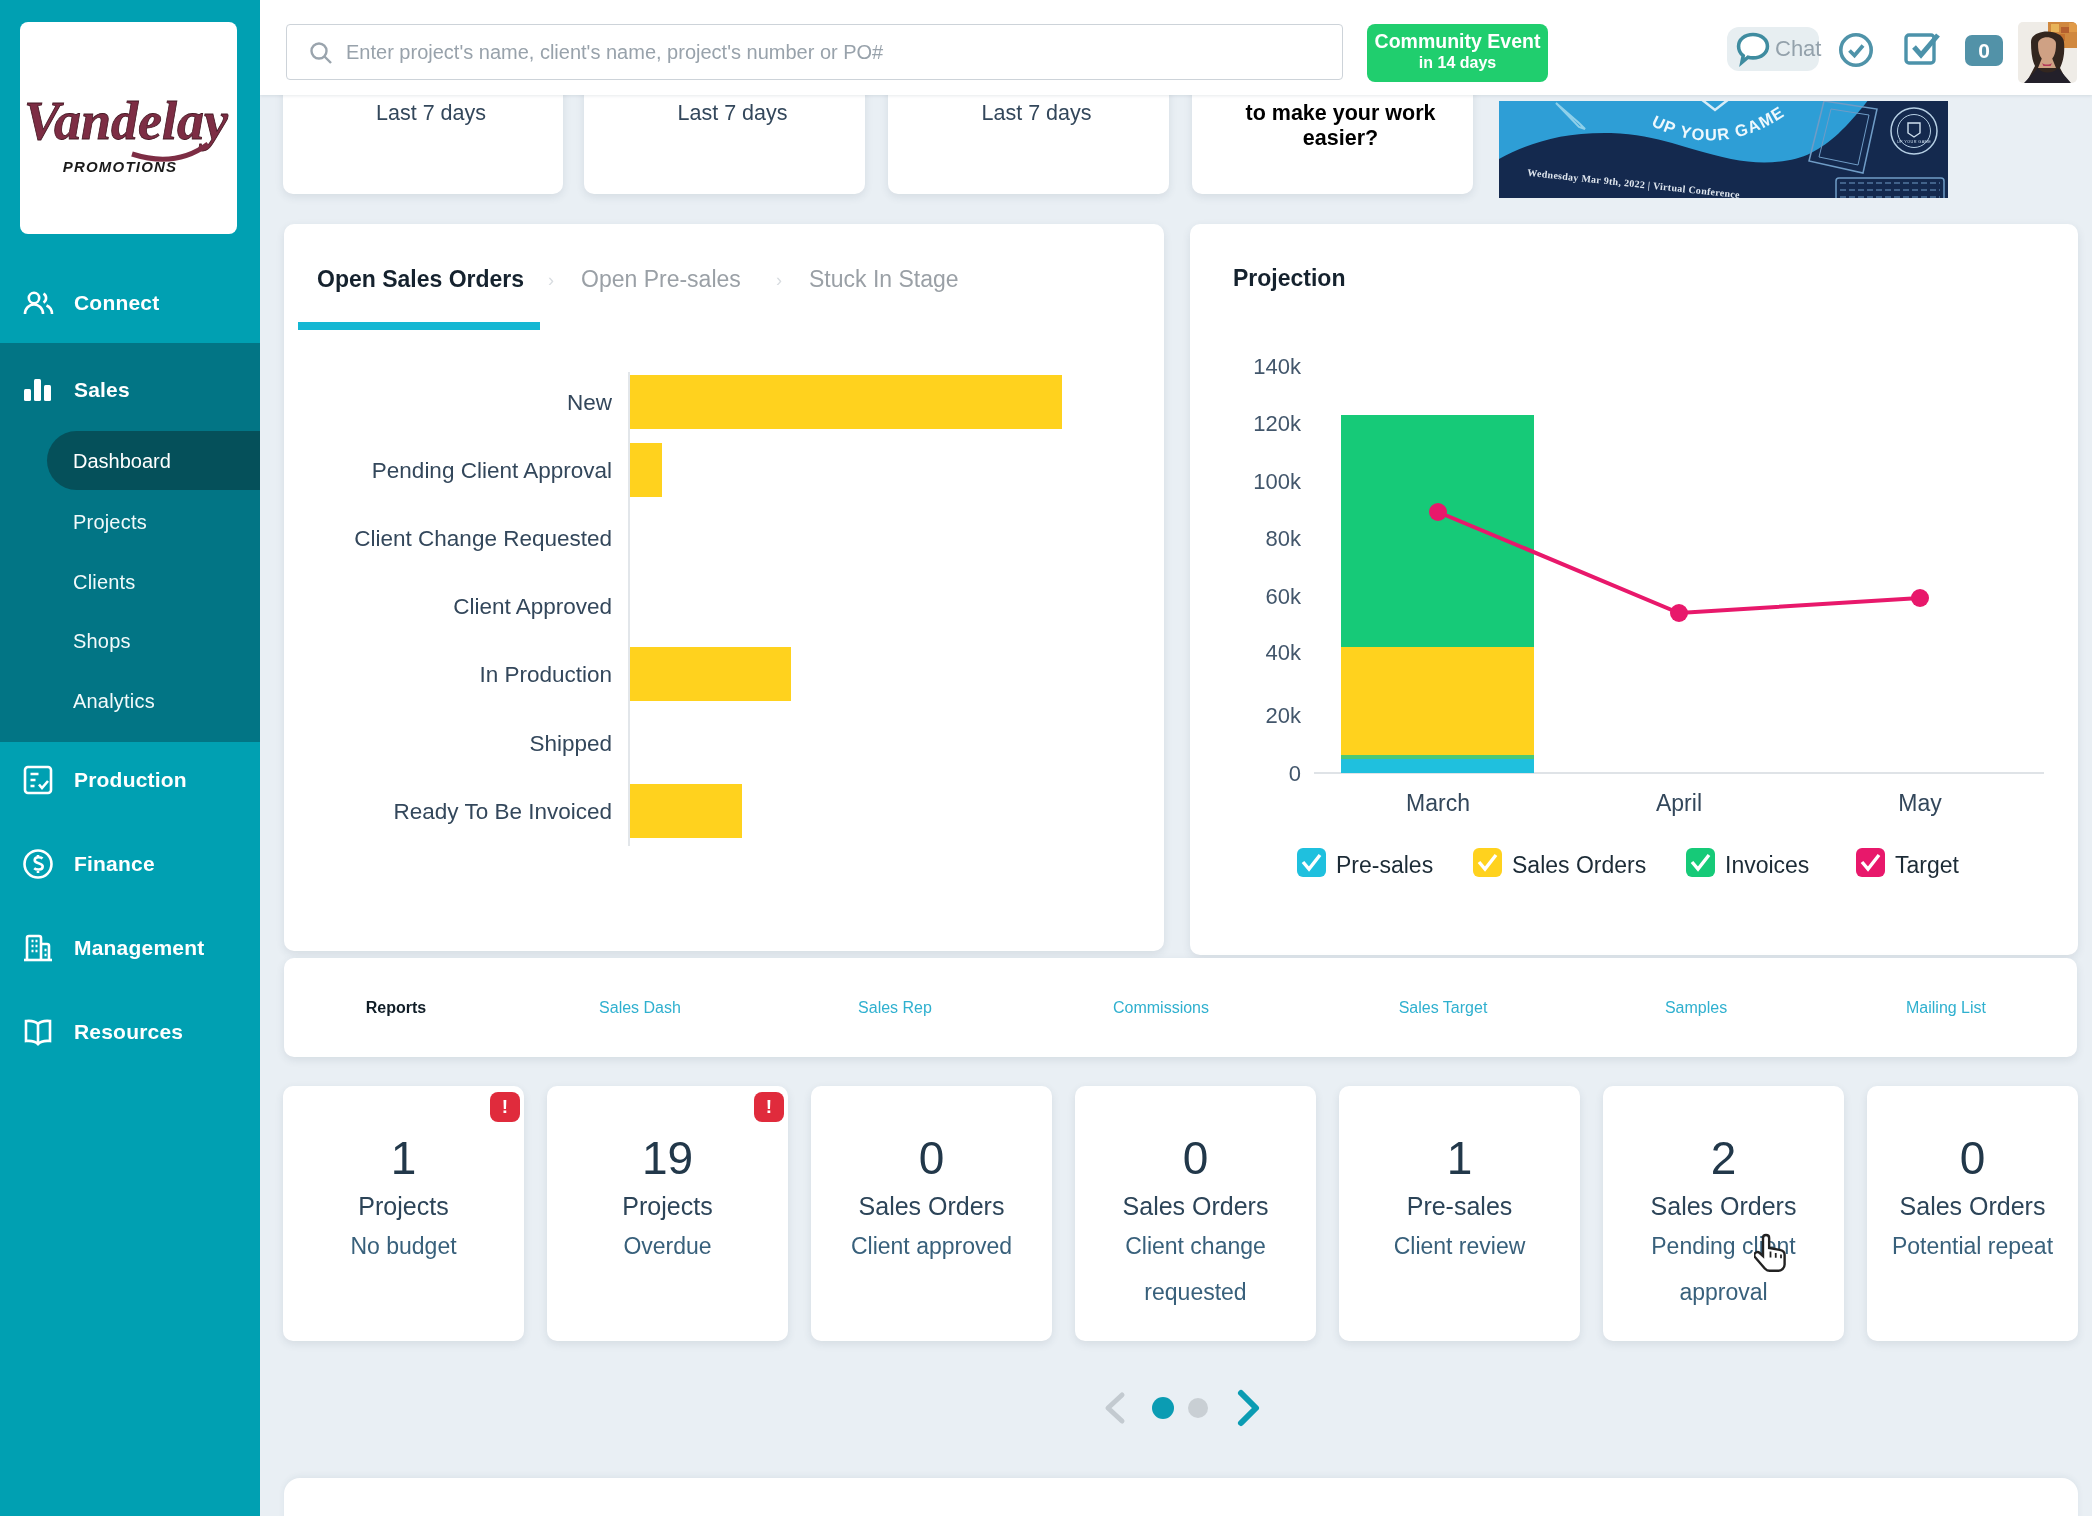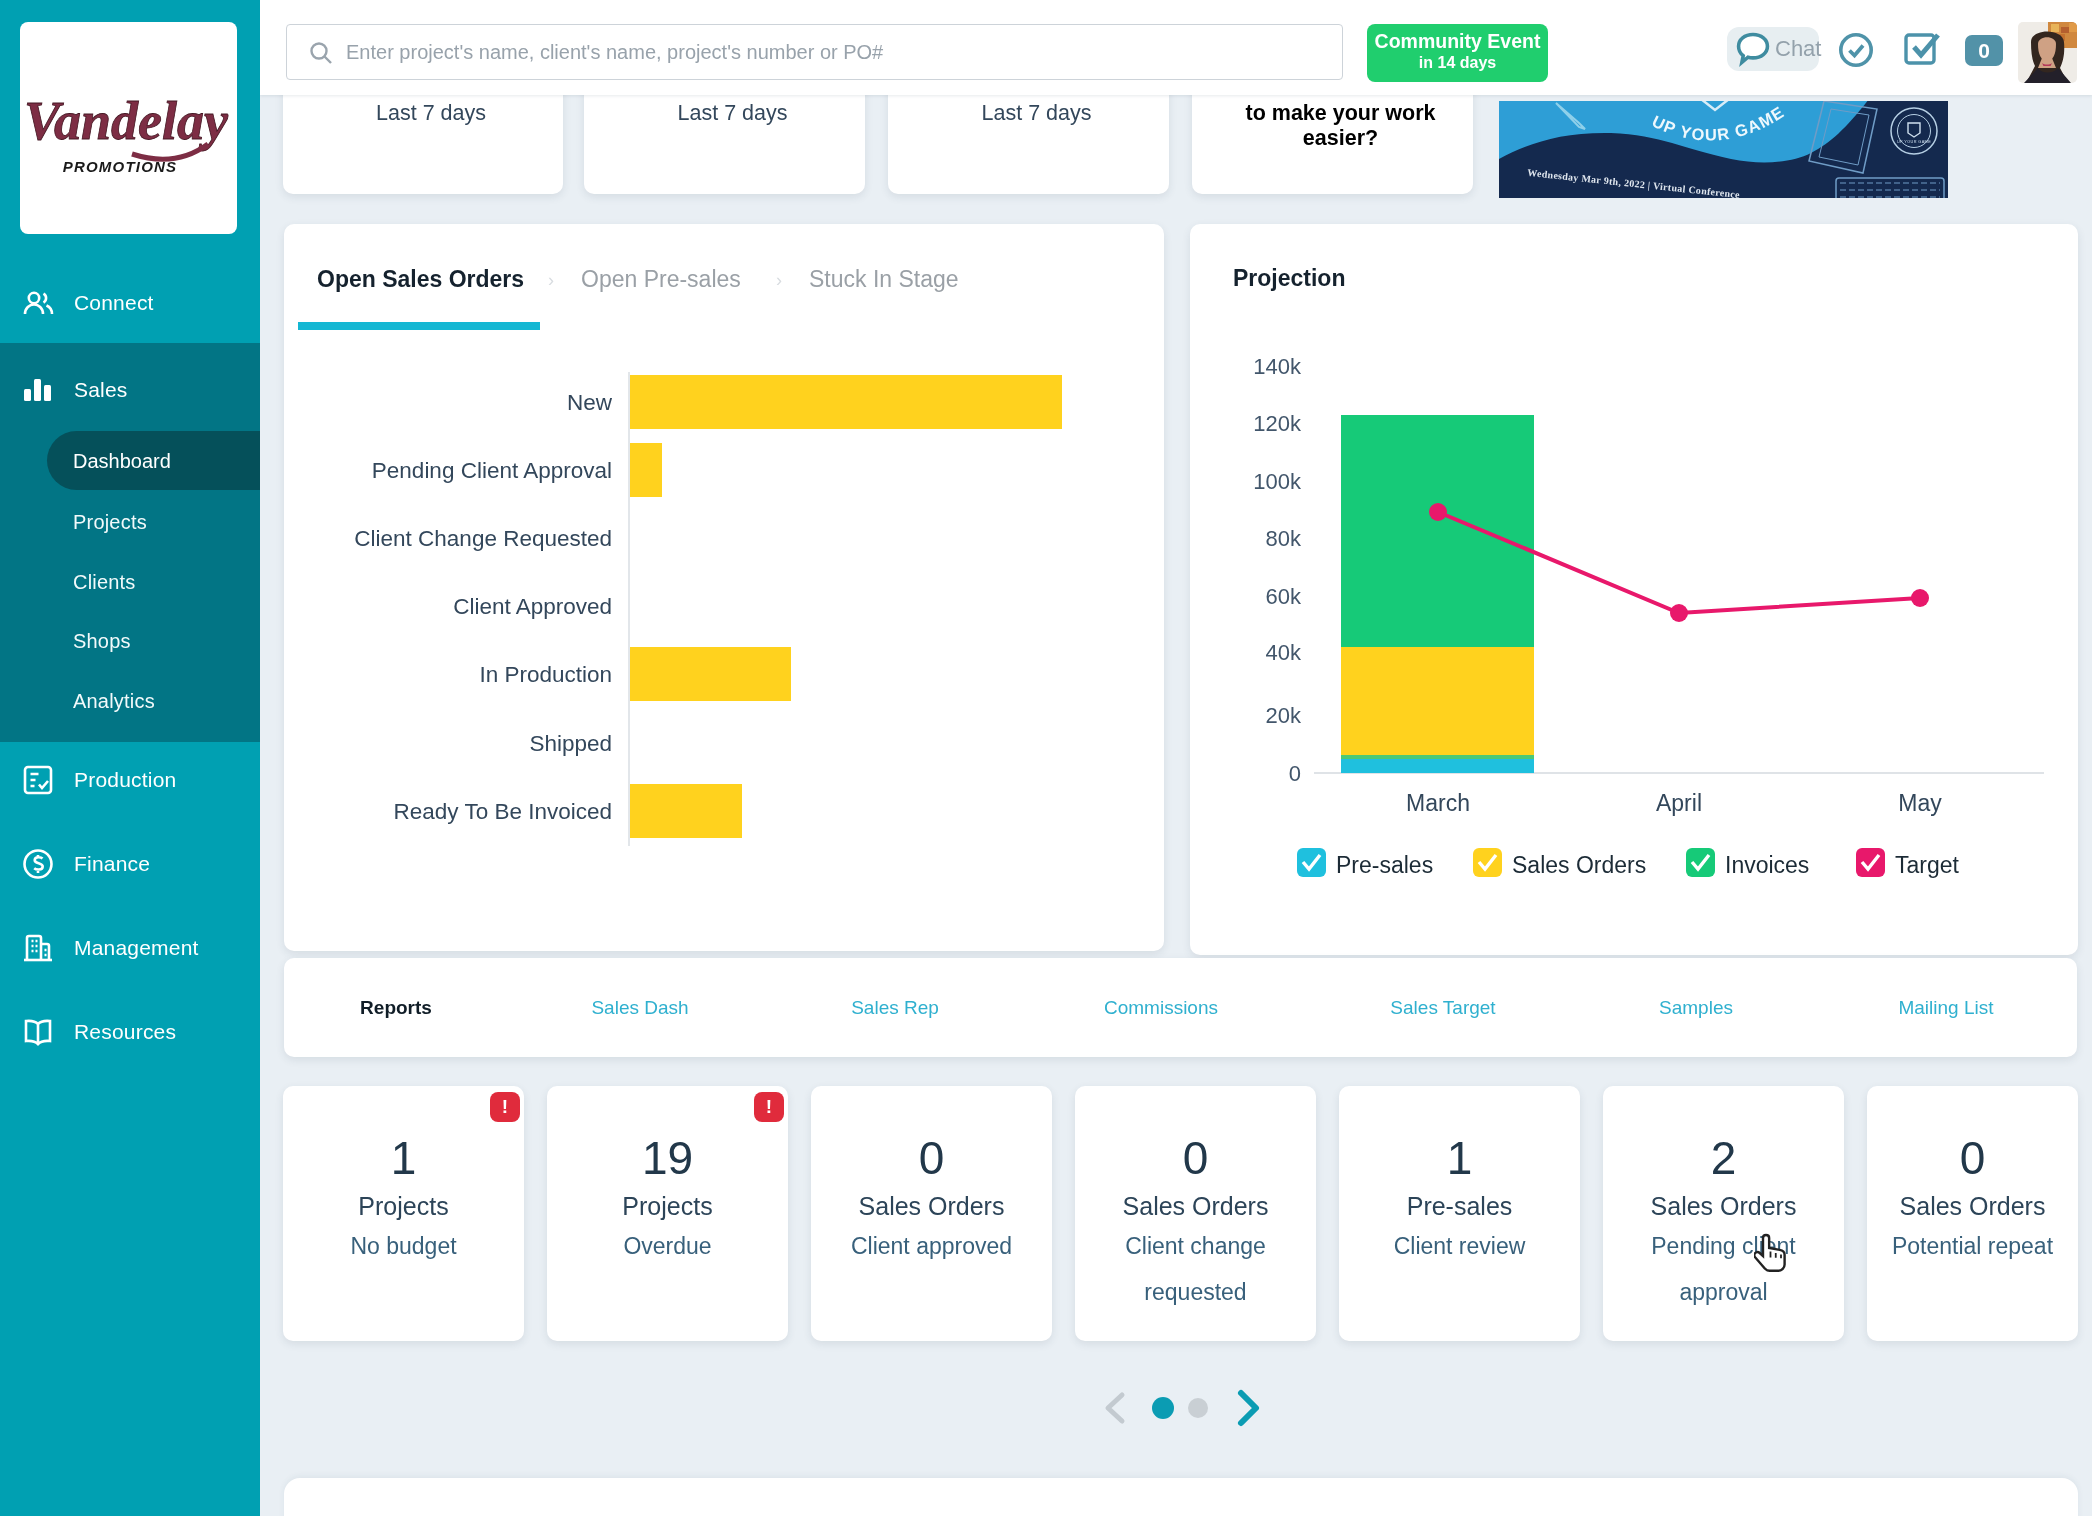--- a/index.html
+++ b/index.html
@@ -5,21 +5,21 @@
   * { margin:0; padding:0; box-sizing:border-box; }
   html,body { width:2092px; height:1516px; overflow:hidden; }
   body { font-family:"Liberation Sans", sans-serif; background:#e9eff4; }
   #app { position:relative; width:2092px; height:1516px; overflow:hidden; }
   .abs { position:absolute; }
   .card { position:absolute; background:#fff; border-radius:10px; box-shadow:0 3px 8px rgba(40,60,80,0.10); }
 
   
   #sidebar { position:absolute; left:0; top:0; width:260px; height:1516px; background:#00a0b2; z-index:30; }
   #logo { position:absolute; left:20px; top:22px; width:217px; height:212px; background:#fff; border-radius:8px;text-align:center; }
-  .navitem { position:absolute; left:0; width:268px; height:48px; color:#fff; font-size:21px; font-weight:normal; }
+  .navitem { position:absolute; left:0; width:268px; height:48px; color:#fff; font-size:21px; font-weight:bold; }
   .navitem .nicon { position:absolute; left:21px; top:50%; transform:translateY(-50%); width:34px; height:34px; }
   .navitem .nlabel { position:absolute; left:74px; top:50%; transform:translateY(-50%); letter-spacing:0.2px; }
   #salesblock { position:absolute; left:0; top:343px; width:260px; height:399px; background:#027585; }
   .subitem { position:absolute; left:73px; color:#f2fafb; font-size:20px; transform:translateY(-50%); font-weight:normal; letter-spacing:0.2px;}
   #dashpill { position:absolute; left:47px; top:88px; width:213px; height:59px; background:#05505a; border-radius:30px 0 0 30px; }
   #dashpill span { position:absolute; left:26px; top:50%; transform:translateY(-50%); color:#fff; font-size:20px; }
 
   
   #topbar { position:absolute; left:260px; top:0; width:1832px; height:95px; background:#fff; z-index:20; box-shadow:0 1px 3px rgba(60,80,100,0.12); }
   #search { position:absolute; left:26px; top:24px; width:1057px; height:56px; border:1px solid #cdd3d9; border-radius:4px; background:#fff; }
@@ -35,21 +35,21 @@
   .r1card { position:absolute; top:60px; height:134px; background:#fff; border-radius:10px; box-shadow:0 3px 8px rgba(40,60,80,0.10); z-index:5; }
   .r1card .t { position:absolute; top:41px; width:100%; text-align:center; font-size:21.5px; color:#33475b;padding-left:16px; }
   .r1card .tc { color:#000000;font-weight:bold; }
 
   
   #panelL { left:284px; top:224px; width:880px; height:727px; }
   #panelR { left:1190px; top:224px; width:888px; height:731px; }
 
   
   #reports { left:284px; top:958px; width:1793px; height:99px; }
-  #reports span { position:absolute; top:51%; transform:translate(-50%,-50%); font-size:19px; color:#2fb0cf; white-space:nowrap; }
+  #reports span { position:absolute; top:51%; transform:translate(-50%,-50%); font-size:16px; color:#2fb0cf; white-space:nowrap; }
   #reports span.first { color:#101d27; font-weight:bold; }
 
   
   .r2card { position:absolute; top:1086px; width:241px; height:255px; background:#fff; border-radius:10px; box-shadow:0 3px 8px rgba(40,60,80,0.10); text-align:center; }
   .r2card .num { position:absolute; top:49px; left:0; right:0; font-size:46px; line-height:46px; color:#22384a; }
   .r2card .lab { position:absolute; top:106px; left:0; right:0; font-size:25px; line-height:28px; color:#2c4458; }
   .r2card .sub { position:absolute; top:137px; left:0; right:0; font-size:23px; line-height:46px; color:#38607b; }
   .badge { position:absolute; right:4px; top:6px; width:30px; height:30px; background:#e02b3c; border-radius:8px; color:#fff; font-weight:bold; font-size:19px; line-height:30px; text-align:center; }
 
   

